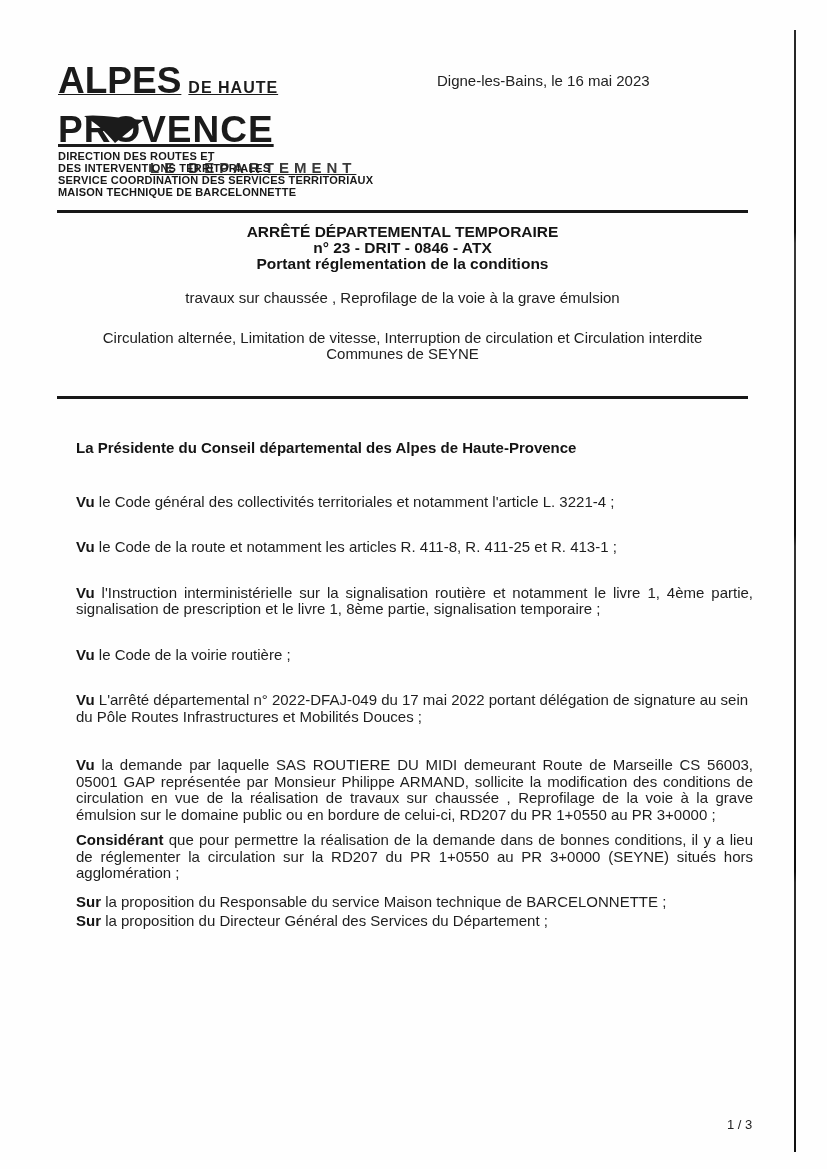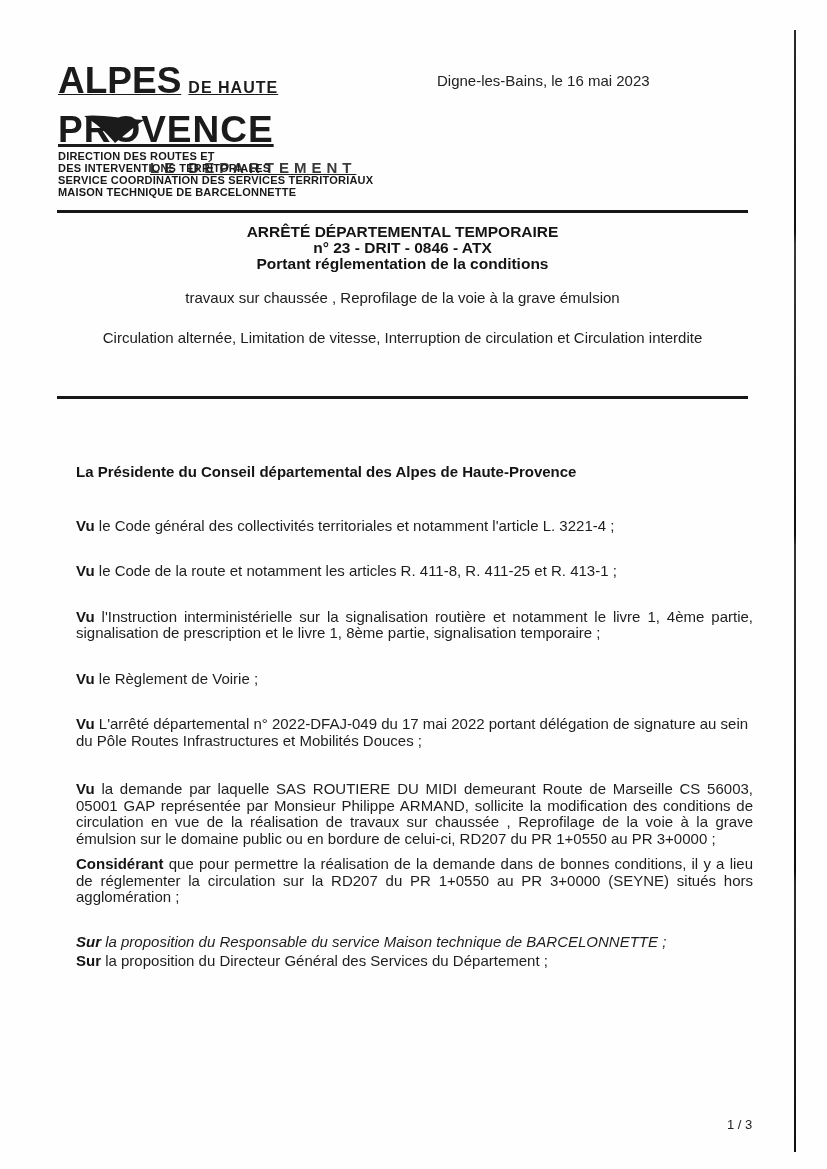--- a/index.html
+++ b/index.html
@@ -97,31 +97,31 @@
     position: absolute;
     left: 76px; top: 398px;
     width: 677px;
     font-size: 15px;
     line-height: 16.5px;
     color: #1e1e1e;
   }
   .opening {
     font-weight: bold;
     color: #141414;
-    margin-top: 66px;
+    margin-top: 42px;
   }
   .para { text-align: left; }
   .para.justify { text-align: justify; }
   .para .lead { font-weight: bold; color: #141414; }
   .mt-lg { margin-top: 37px; }
   .mt-md { margin-top: 29px; }
   .mt-p7 { margin-top: 32px; }
   .mt-sm { margin-top: 9px; }
   .mt-p9 { margin-top: 33px; }
-  .mt-p10 { margin-top: 28px; font-style: italic; }
+  .mt-p10 { margin-top: 12px; }
   .mt-p11 { margin-top: 3px; }
 
   
   .page-number {
     position: absolute;
     left: 727px; top: 1117px;
     font-size: 13px;
     color: #222;
   }
   .scan-line {
@@ -162,44 +162,45 @@
 
   <div class="rule rule-1"></div>
 
   <div class="title-block">
     <div class="title-main">ARRÊTÉ DÉPARTEMENTAL TEMPORAIRE</div>
     <div class="title-main">n° 23 - DRIT - 0846 - ATX</div>
     <div class="title-main">Portant réglementation de la conditions</div>
     <div class="title-sub">travaux sur chaussée , Reprofilage de la voie à la grave émulsion</div>
     <div class="title-restrictions">
       <div>Circulation alternée, Limitation de vitesse, Interruption de circulation et Circulation interdite</div>
+      <div>Communes de SEYNE</div>
     </div>
   </div>
 
   <div class="rule rule-2"></div>
 
   <div class="doc-body">
     <div class="opening">La Présidente du Conseil départemental des Alpes de Haute-Provence</div>
 
     <div class="para mt-lg">
       <span class="lead">Vu</span> <span>le Code général des collectivités territoriales et notamment l'article L. 3221-4 ;</span>
     </div>
 
     <div class="para mt-md">
       <span class="lead">Vu</span> <span>le Code de la route et notamment les articles R. 411-8, R. 411-25 et R. 413-1 ;</span>
     </div>
 
     <div class="para justify mt-md">
       <span class="lead">Vu</span> <span>l'Instruction interministérielle sur la signalisation routière et notamment le livre 1, 4ème partie, signalisation de prescription et le livre 1, 8ème partie, signalisation temporaire ;</span>
     </div>
 
-
     <div class="para mt-md">
-      <span class="lead">Vu</span> <span>le Règlement de Voirie ;</span>
-    </div>
+      <span class="lead">Vu</span> <span>le Code de la voirie routière ;</span>
+    </div>
+
 
     <div class="para mt-md">
       <span class="lead">Vu</span> <span>L'arrêté départemental n° 2022-DFAJ-049 du 17 mai 2022 portant délégation de signature au sein du Pôle Routes Infrastructures et Mobilités Douces ;</span>
     </div>
 
     <div class="para justify mt-p7">
       <span class="lead">Vu</span> <span>la demande par laquelle SAS ROUTIERE DU MIDI demeurant Route de Marseille CS 56003, 05001 GAP représentée par Monsieur Philippe ARMAND, sollicite la modification des conditions de circulation en vue de la réalisation de travaux sur chaussée , Reprofilage de la voie à la grave émulsion sur le domaine public ou en bordure de celui-ci, RD207 du PR 1+0550 au PR 3+0000 ;</span>
     </div>
 
     <div class="para justify mt-sm">

